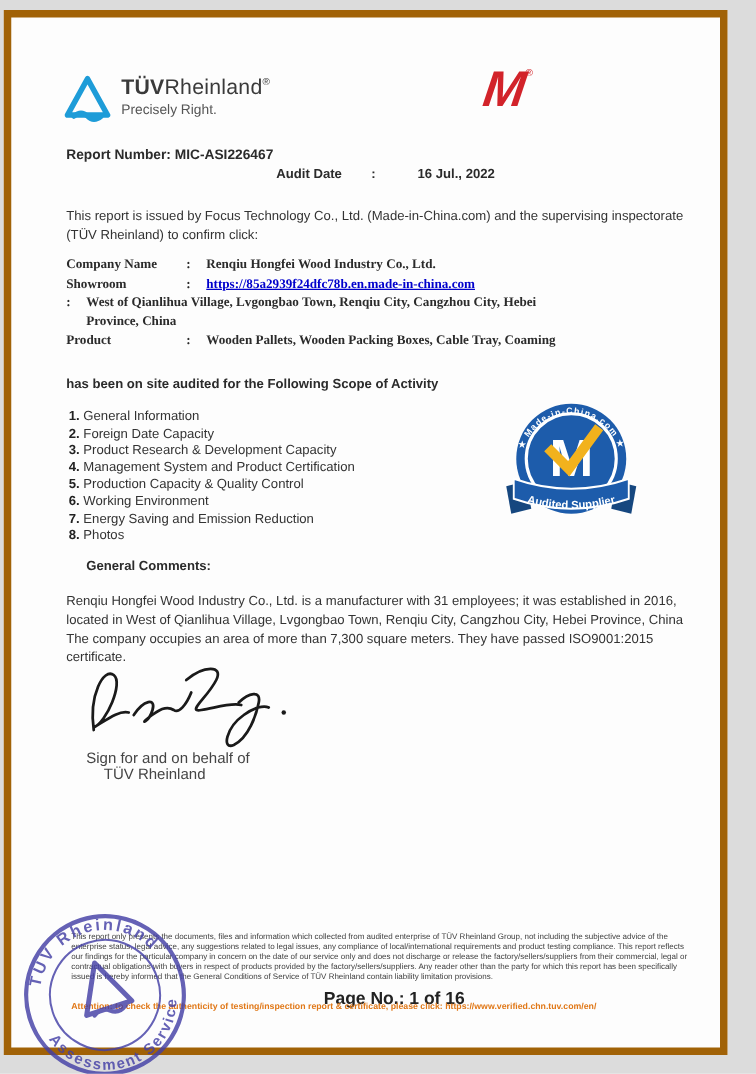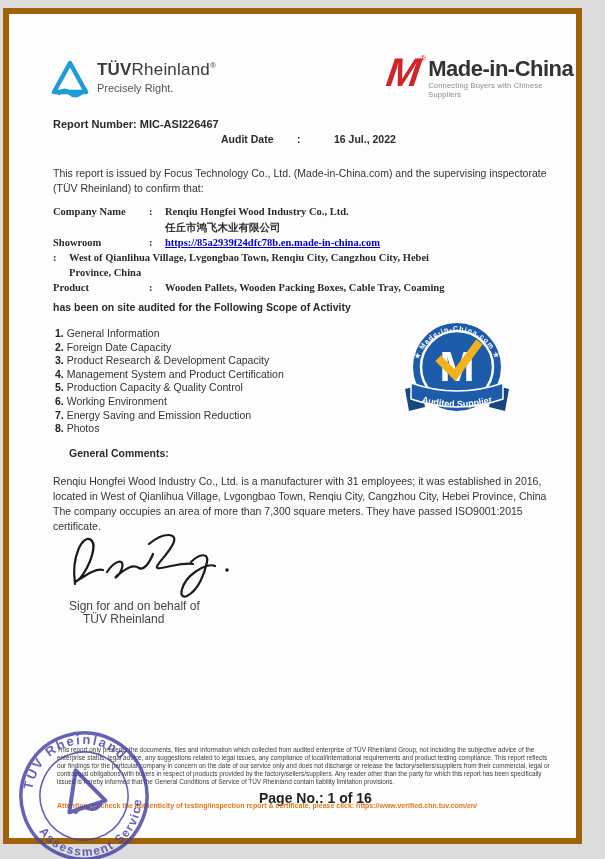--- a/index.html
+++ b/index.html
@@ -77,42 +77,37 @@
     </span>
     <span class="tuv-text">
       <span class="tuv-brand"><b>TÜV</b><span>Rheinland</span><sup class="tuv-reg">®</sup></span>
       <div class="tuv-tag">Precisely Right.</div>
     </span>
   </div>
 
   <div class="mic-logo">
     <span class="mic-m">M</span>
     <span class="mic-reg">®</span>
-    <span class="mic-right">
-      <div class="mic-brand">Made-in-China</div>
-      <div class="mic-tag">Connecting Buyers with Chinese Suppliers</div>
-    </span>
   </div>
 
   <div class="report-number">Report Number: MIC-ASI226467</div>
   <div class="audit-row">
     <span class="audit-label">Audit Date</span>
     <span class="audit-colon">:</span>
     <span class="audit-value">16 Jul., 2022</span>
   </div>
 
-  <div class="intro">This report is issued by Focus Technology Co., Ltd. (Made-in-China.com) and the supervising inspectorate (TÜV Rheinland) to confirm that:</div>
+  <div class="intro">This report is issued by Focus Technology Co., Ltd. (Made-in-China.com) and the supervising inspectorate (TÜV Rheinland) to confirm click:</div>
 
   <div class="info-table">
     <div class="info-row">
       <span class="info-label">Company Name</span>
       <span class="info-colon">:</span>
       <span class="info-value">
         <span>Renqiu Hongfei Wood Industry Co., Ltd.</span>
-        <div class="info-cn">任丘市鸿飞木业有限公司</div>
       </span>
     </div>
     <div class="info-row">
       <span class="info-label">Showroom</span>
       <span class="info-colon">:</span>
       <span class="info-value"><a href="#" class="link">https://85a2939f24dfc78b.en.made-in-china.com</a></span>
     </div>
     <div class="info-row">
       <span class="info-colon">:</span>
       <span class="info-value">West of Qianlihua Village, Lvgongbao Town, Renqiu City, Cangzhou City, Hebei Province, China</span>

